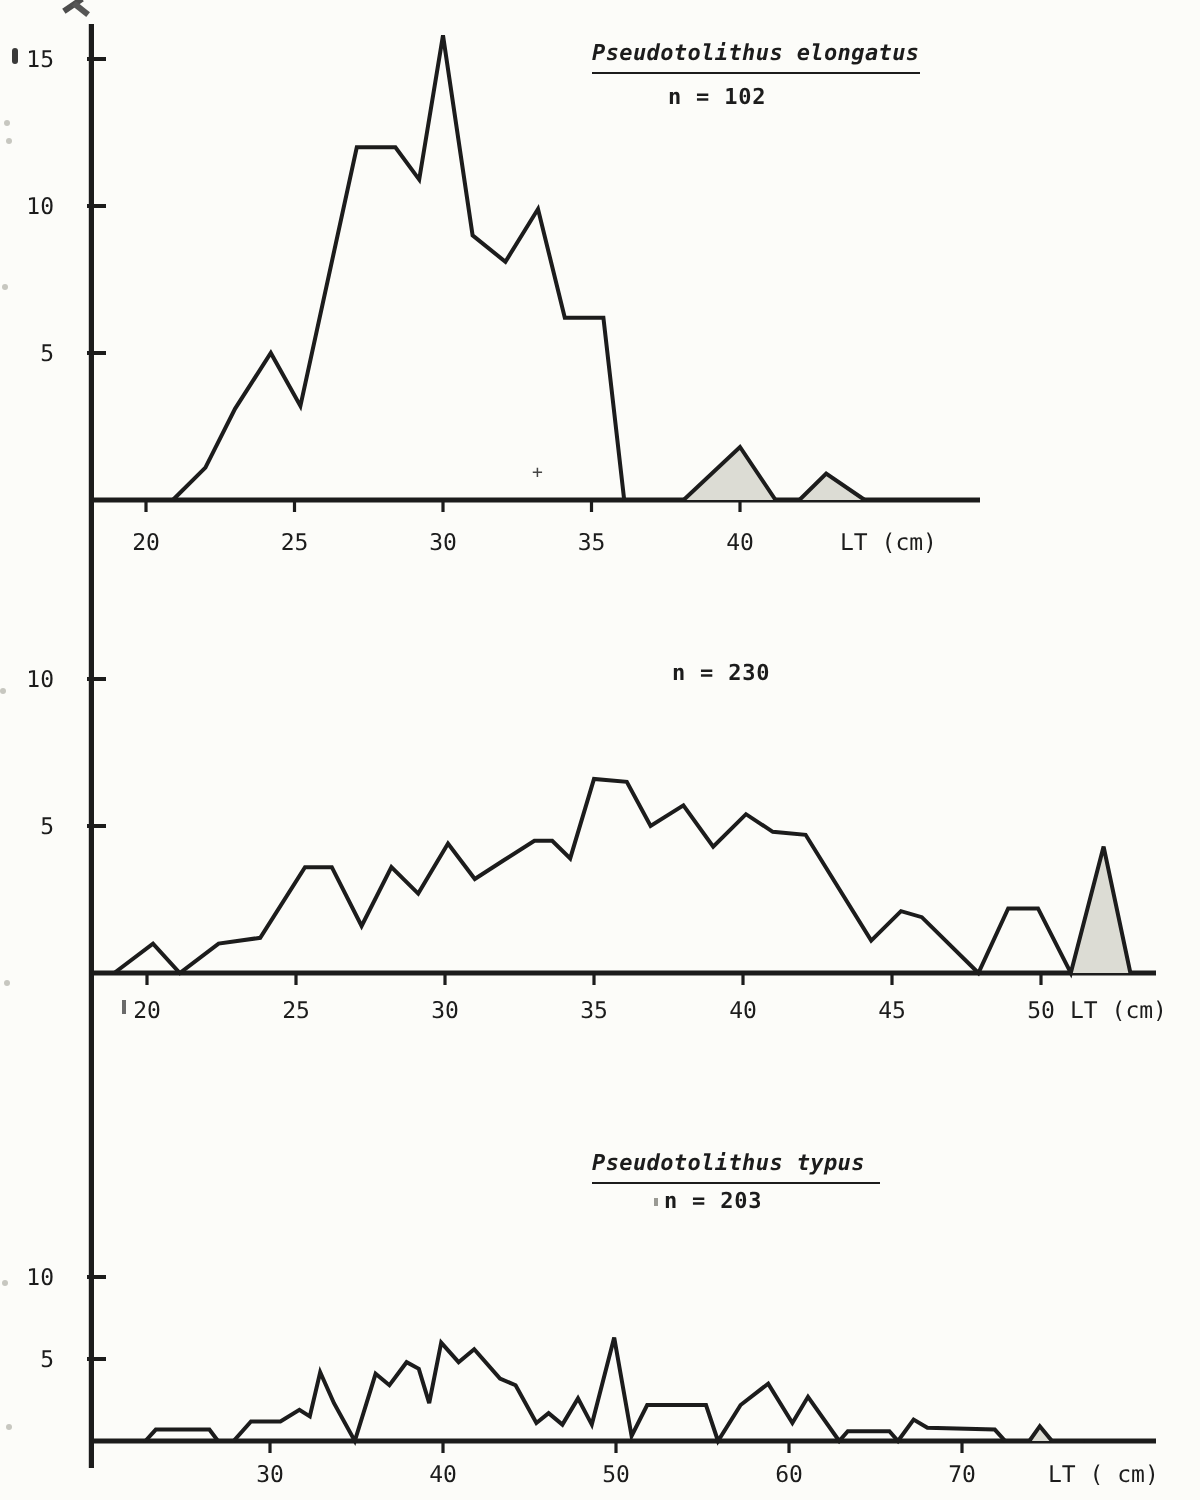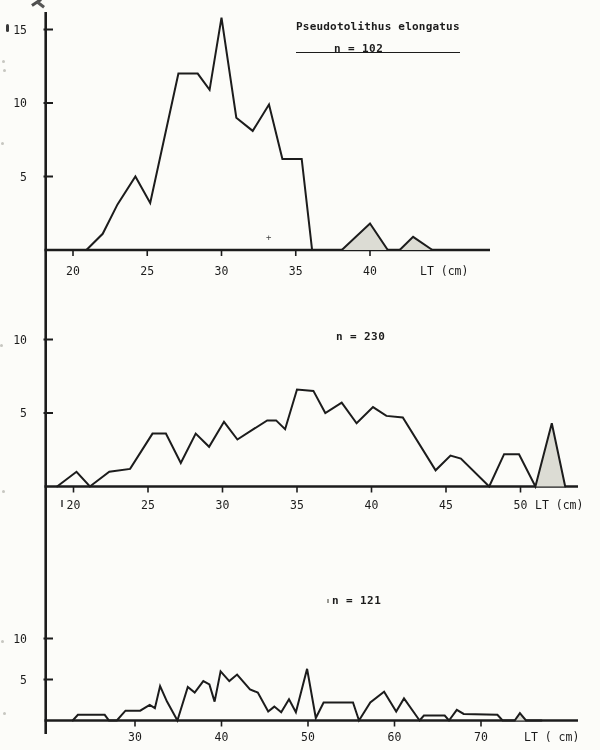--- a/index.html
+++ b/index.html
@@ -8,21 +8,21 @@
     background:#fcfcf9;
     font-family:"DejaVu Sans Mono","Liberation Mono",monospace;
     color:#1c1c1c;
   }
   svg.canvas{position:absolute;left:0;top:0;}
   .chart-title{
     position:absolute;font:bold 11px "DejaVu Sans Mono","Liberation Mono",monospace;
     letter-spacing:0.2px;color:#1c1c1c;white-space:nowrap;
   }
   .chart-title .sp{
-    display:inline-block;border-bottom:1.6px solid #1c1c1c;padding-bottom:19px;
+    display:inline-block;border-bottom:1.6px solid #1c1c1c;padding-bottom:3px;font-style:italic;
   }
   .n-label{
     position:absolute;font:bold 11px "DejaVu Sans Mono","Liberation Mono",monospace;
     letter-spacing:0.4px;color:#1c1c1c;white-space:nowrap;
   }
   .t1{left:296px;top:20px}   .n1{left:334px;top:42px}
   .t2{left:297px;top:312px}  .n2{left:336px;top:330px}
   .t3{left:296px;top:575px}  .t3 .sp{padding-right:8px}
   .n3{left:332px;top:594px}
   
@@ -107,21 +107,24 @@
       <polyline points="72.7,720.5 77.9,714.8 104.7,714.8 109.0,720.5 116.8,720.5 125.5,710.7 140.2,710.7 149.7,704.9 154.9,708.2 160.1,686.1 167.0,701.6 177.4,720.5 187.8,686.9 194.7,692.6 203.3,681.1 209.4,684.4 214.6,701.6 220.6,671.3 229.3,681.1 237.1,674.6 250.0,689.3 257.8,692.6 268.2,711.5 274.3,706.6 281.2,712.3 289.0,699.2 295.9,712.3 307.1,668.8 315.8,718.0 323.6,702.5 353.0,702.5 359.0,720.5 370.3,702.5 384.1,691.8 396.2,711.5 404.0,698.4 419.6,720.5 423.9,715.6 444.7,715.6 449.0,720.5 456.8,709.8 463.7,713.9 497.4,714.8 502.6,720.5 514.7,720.5 519.9,713.1 526.0,720.5 541.5,720.5" fill="none" stroke="#1c1c1c" stroke-width="2" stroke-linejoin="miter" stroke-linecap="round"></polyline>
     </svg>
 
   <div class="chart-title t1">
     <span class="sp">Pseudotolithus elongatus</span>
   </div>
   <div class="n-label n1">n = 102</div>
 
   <div class="n-label n2">n = 230</div>
 
-  <div class="n-label n3">n = 121</div>
+  <div class="chart-title t3">
+    <span class="sp">Pseudotolithus typus</span>
+  </div>
+  <div class="n-label n3">n = 203</div>
 
   <div class="artifact smudge-a"></div>
   <div class="artifact smudge-b"></div>
   <div class="artifact speck-15"></div>
   <div class="artifact plus-mark">+</div>
   <div class="artifact dot d1"></div>
   <div class="artifact dot d2"></div>
   <div class="artifact dot d3"></div>
   <div class="artifact dot d4"></div>
   <div class="artifact dot d5"></div>

